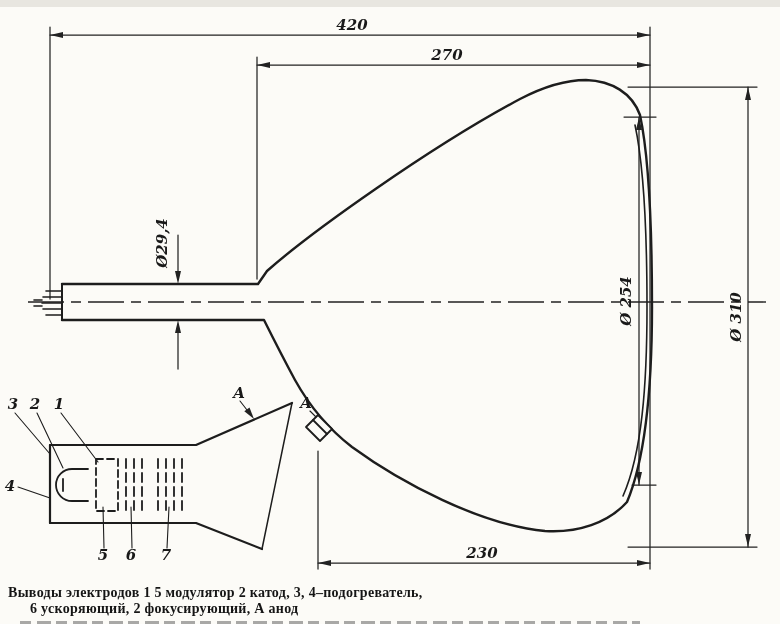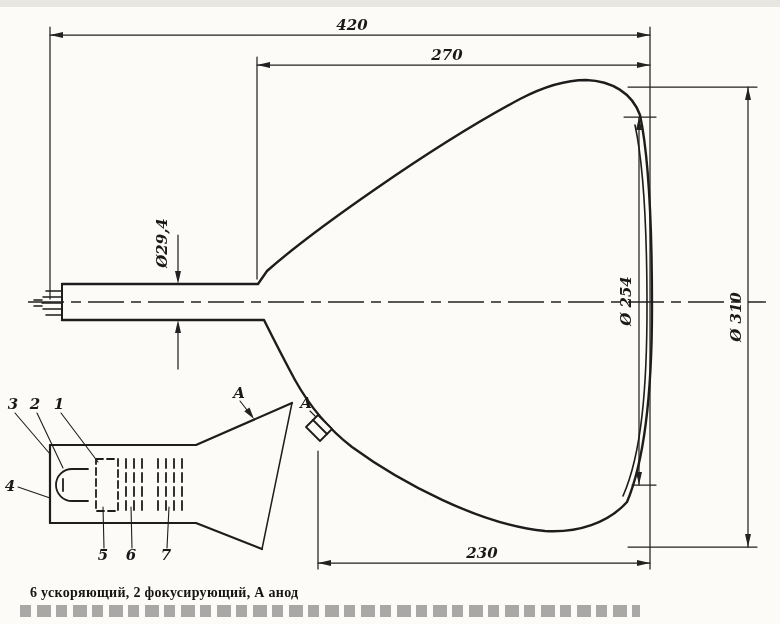--- a/index.html
+++ b/index.html
@@ -144,17 +144,18 @@
     <text class="pin" x="13" y="402" text-anchor="middle">3</text>
     <text class="pin" x="35" y="402" text-anchor="middle">2</text>
     <text class="pin" x="59" y="402" text-anchor="middle">1</text>
     <text class="pin" x="10" y="484" text-anchor="middle">4</text>
     <text class="pin" x="103" y="553" text-anchor="middle">5</text>
     <text class="pin" x="131" y="553" text-anchor="middle">6</text>
     <text class="pin" x="166" y="553" text-anchor="middle">7</text>
   </svg>
 
   <div class="caption">
+    <p>Выводы электродов 1 5 модулятор 2 катод, 3, 4–подогреватель,</p>
     <p class="l2">6 ускоряющий, 2 фокусирующий, А анод</p>
     <div class="cutline"></div>
   </div>
 
 </div>
 
 </body></html>

